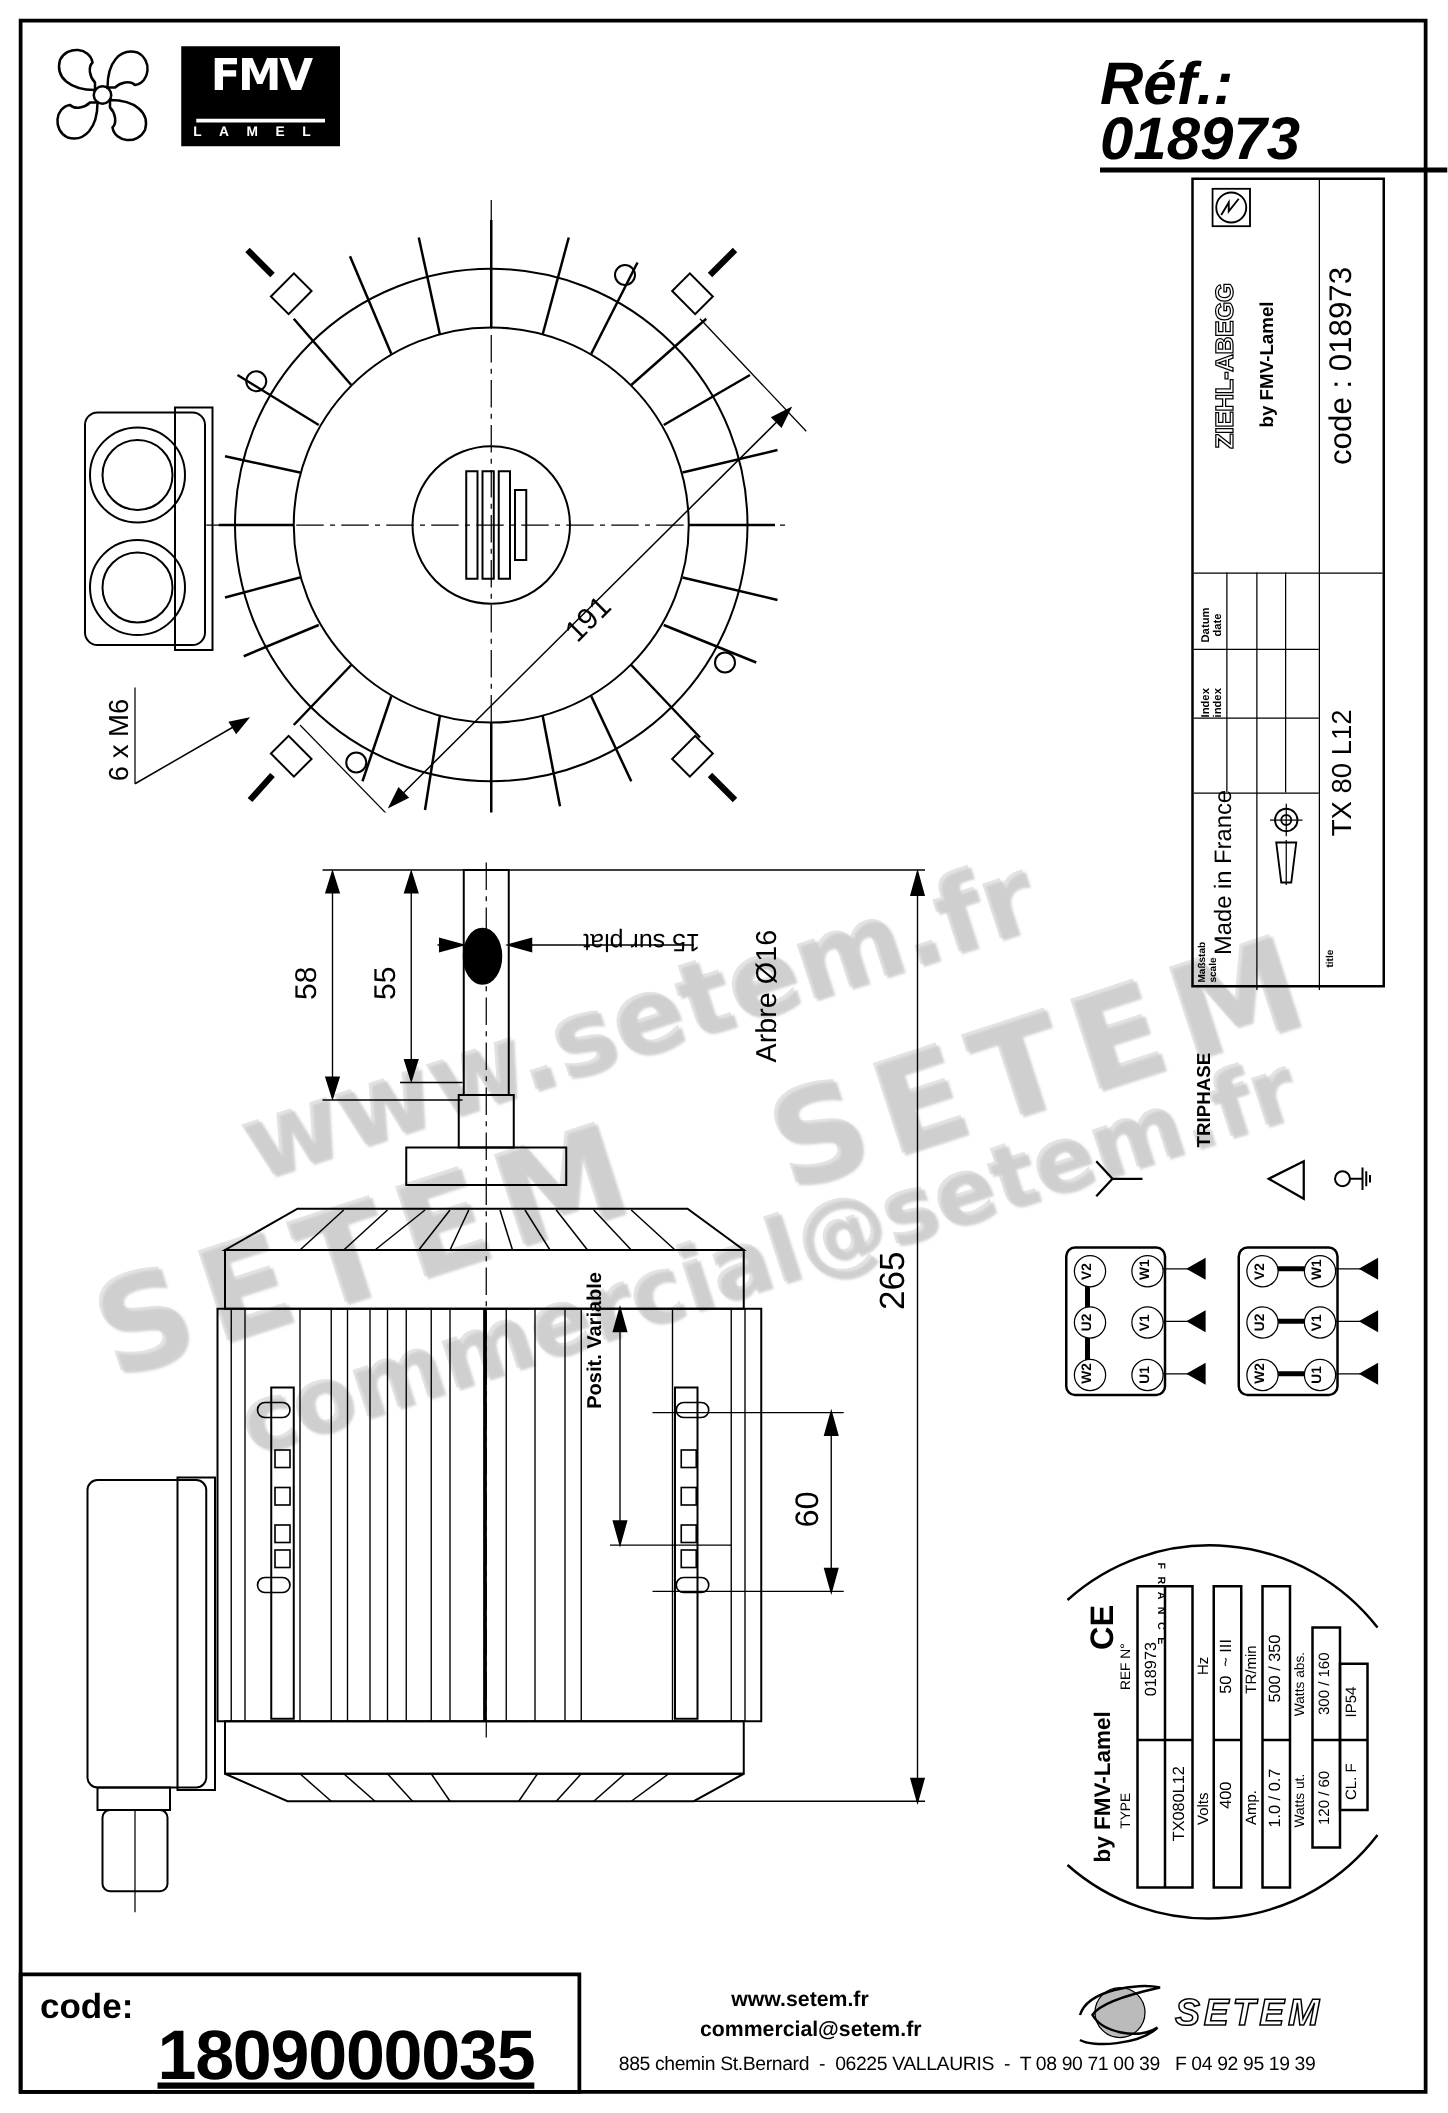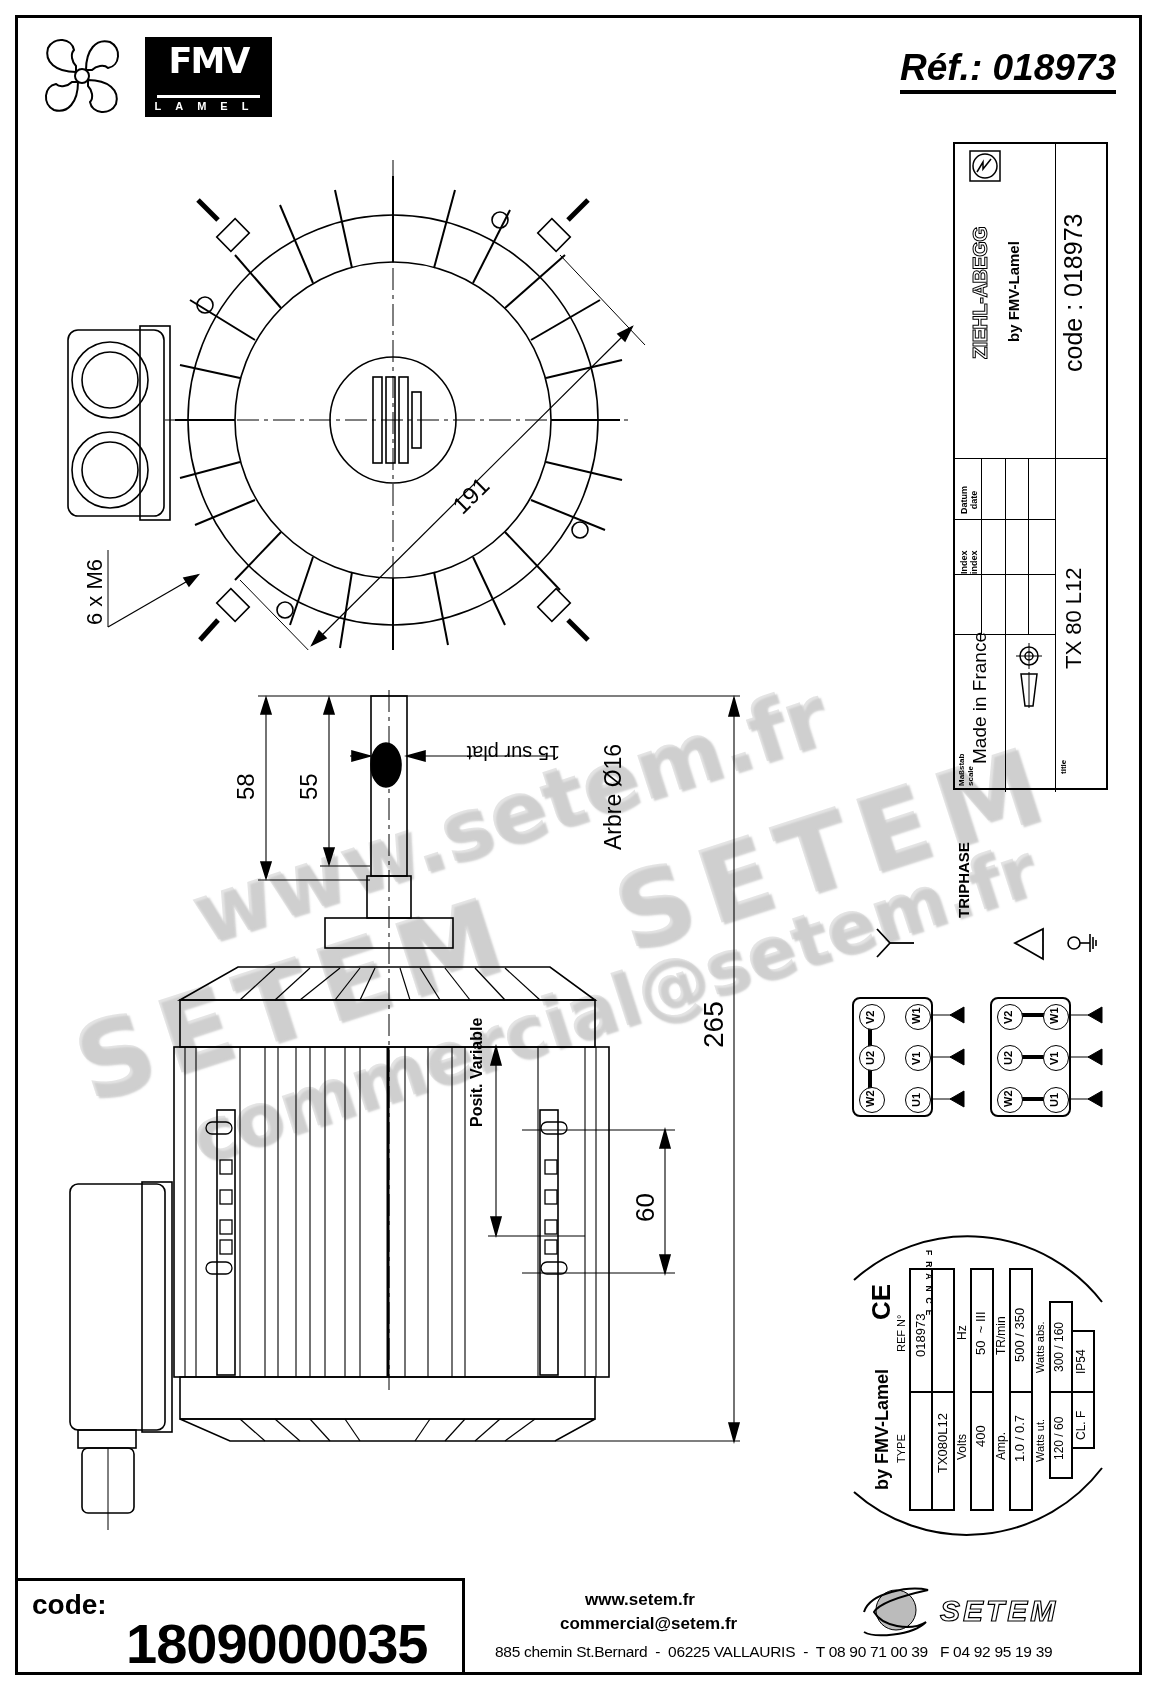--- a/index.html
+++ b/index.html
@@ -8,26 +8,26 @@
   .frame { position:absolute; left:15px; top:15px; width:1127px; height:1660px;
            border:3px solid #000; box-sizing:border-box; }
   .abs { position:absolute; }
   .rot { position:absolute; transform-origin:0 0; transform:rotate(-90deg); white-space:nowrap; }
   .fmv-box { position:absolute; left:145px; top:37px; width:127px; height:80px; background:#000; color:#fff; }
   .fmv-text { position:absolute; left:0; right:0; top:4px; text-align:center; font-weight:bold;
               font-size:35px; letter-spacing:-2px; font-family:"DejaVu Sans", sans-serif; }
   .fmv-line { position:absolute; left:12px; right:12px; top:58px; height:3px; background:#fff; }
   .fmv-sub { position:absolute; left:0; right:0; top:63px; text-align:center; font-weight:bold;
              font-size:11px; letter-spacing:14px; }
-  .ref { position:absolute; left:880px; top:46px; font-size:37px; font-weight:bold; font-style:italic;
-         border-bottom:4px solid #000; padding-bottom:0; line-height:44px;margin-left:20px; }
+  .ref { position:absolute; left:880px; top:46px; font-size:48px; font-weight:bold; font-style:italic;
+         border-bottom:4px solid #000; padding-bottom:0; line-height:44px; }
   .tb { position:absolute; left:953px; top:142px; width:155px; height:648px; border:2px solid #000; box-sizing:border-box; }
   .code-box { position:absolute; left:15px; top:1578px; width:450px; height:97px; border:3px solid #000; box-sizing:border-box; }
   .code-label { position:absolute; left:14px; top:8px; font-size:28px; font-weight:bold; }
-  .code-val { position:absolute; left:108px; top:30px; font-size:56px; font-weight:bold; letter-spacing:-1px; }
+  .code-val { position:absolute; left:108px; top:30px; font-size:56px; font-weight:bold; letter-spacing:-1px;text-decoration:underline; }
   .footer-web { position:absolute; left:560px; top:1588px; width:160px; text-align:center; font-size:17px; font-weight:bold; line-height:24px; }
   .footer-addr { position:absolute; left:495px; top:1643px; font-size:15.5px; letter-spacing:-0.3px; }
   .setem-word { position:absolute; left:940px; top:1594px; font-size:30px; font-style:italic; font-weight:bold;
                 color:#fff; -webkit-text-stroke:1.2px #000; letter-spacing:3px; }
   .watermark { position:absolute; color:rgba(205,205,205,0.55); font-weight:bold; font-family:"DejaVu Sans", sans-serif;
                white-space:nowrap; transform-origin:0 0; pointer-events:none; text-shadow:2px 3px 2px rgba(120,120,120,0.35); }
   .dim { font-family:"Liberation Sans", sans-serif; }
 </style>
 </head>
 <body>

